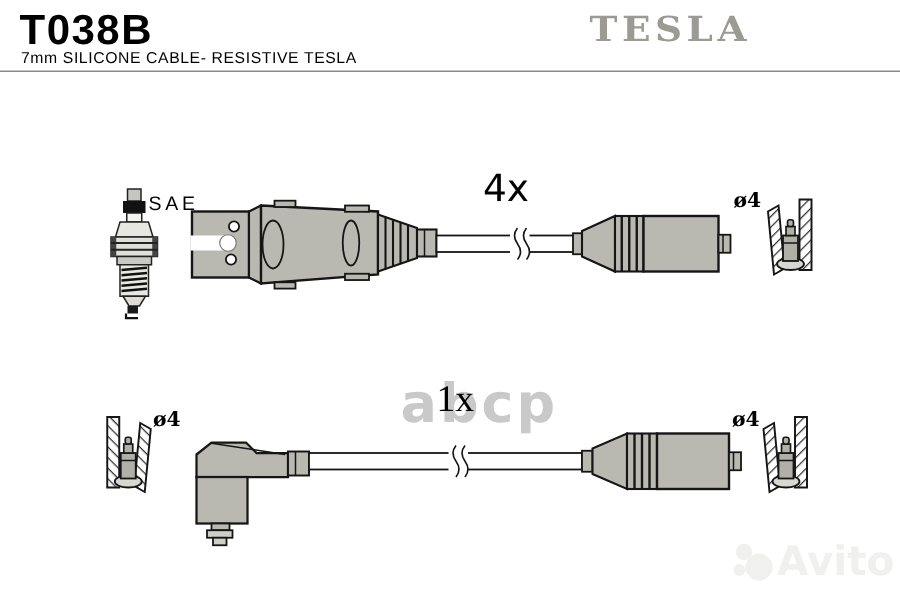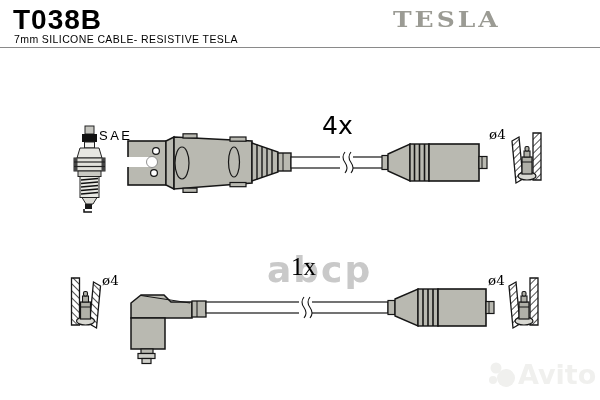--- a/index.html
+++ b/index.html
@@ -16,21 +16,21 @@
   #brand {
     left:393px; top:6px; font-size:25px; font-weight:bold;
     color:var(--brand-gray,#9b9b94); font-family:"DejaVu Serif",serif;
     letter-spacing:3px; transform:scaleY(0.92); transform-origin:top left;
   }
   #header-rule { left:0; top:47px; width:600px; height:1px; background:#8a8a8a; }
   #sae-label { left:99px; top:128px; font-size:13px; letter-spacing:2.5px; color:#000; }
   .qty-label { font-size:25px; color:#000; font-family:"DejaVu Sans",sans-serif; }
   #qty-4x { left:282px; top:111px;margin-left:40px; }
   #qty-1x { left:291px; top:253px;font-family:Liberation Serif, serif; }
-  .dia-label { font-size:13.5px; font-weight:normal; color:#000; font-family:"DejaVu Serif",serif; }
+  .dia-label { font-size:13.5px; font-weight:bold; color:#000; font-family:"DejaVu Serif",serif; }
   #dia-4x-right { left:489px; top:126px; }
   #dia-1x-left  { left:102px; top:272px; }
   #dia-1x-right { left:488px; top:272px; }
   #watermark-center {
     left:267px; top:249px; font-size:36px; font-weight:bold;
     color:var(--watermark-center,#c9c9c9); letter-spacing:2px;
     font-family:"DejaVu Sans",sans-serif;
   }
   #watermark-avito-text {
     left:518px; top:359px; font-size:27px; font-weight:bold;

